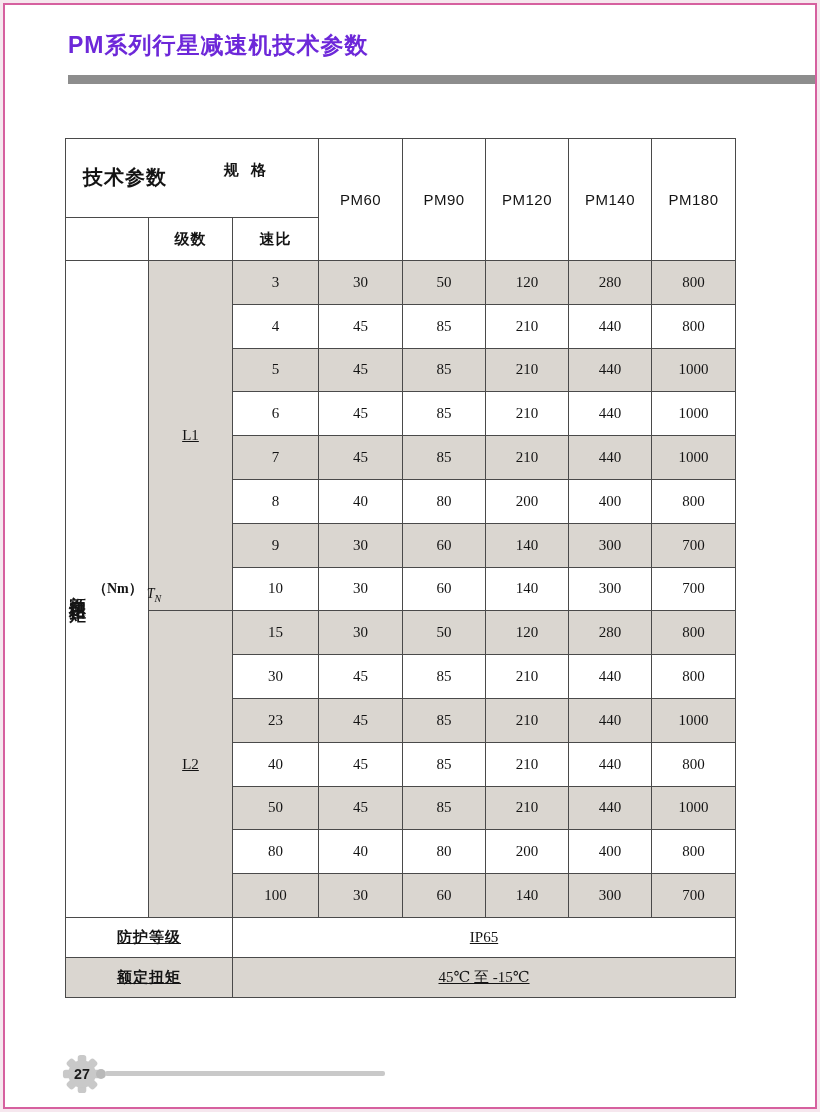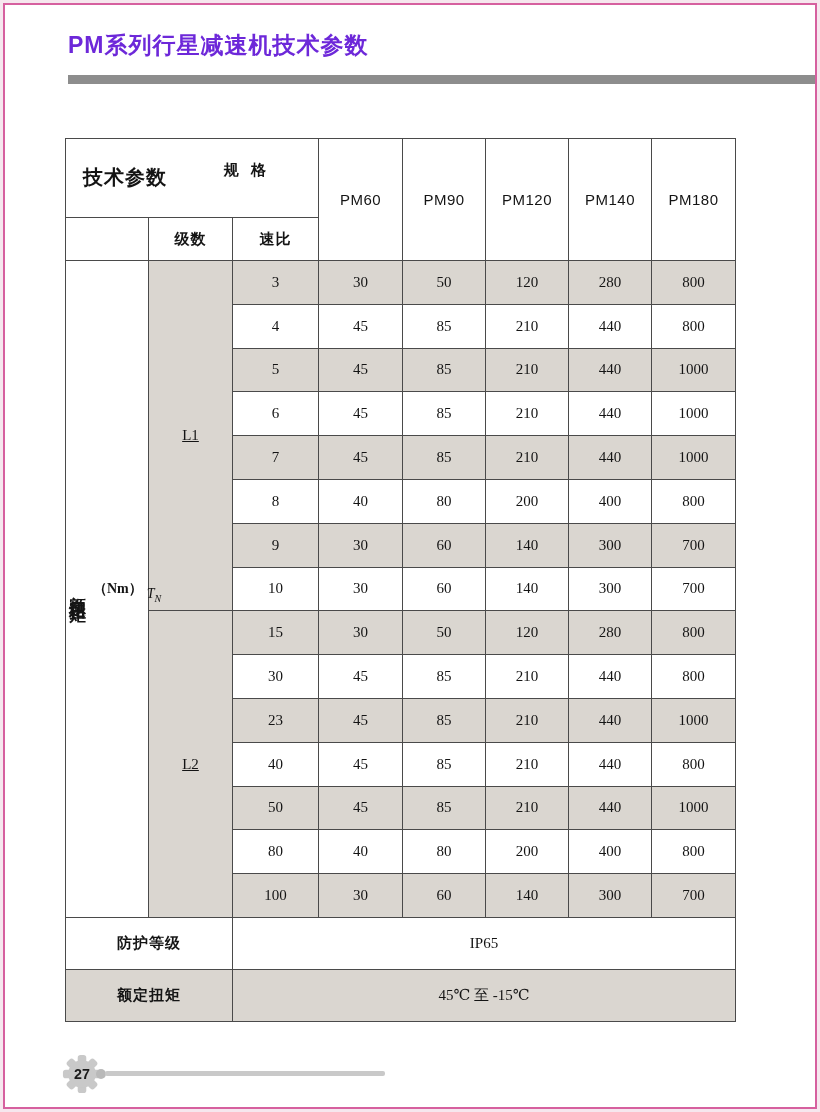--- a/index.html
+++ b/index.html
@@ -42,21 +42,21 @@
   table.spec td {
     border: 1px solid #4a4a4a;
     text-align: center;
     vertical-align: middle;
     font-size: 15px;
     background: #ffffff;
   }
   tr.h1 { height: 79px; }
   tr.h2 { height: 43px; }
   tbody tr { height: 43.8px; }
-  tfoot tr { height: 52px; }
+  tfoot tr { height: 40px; text-decoration: underline; }
 
   td.corner {
     position: relative;
     background:
       linear-gradient(to bottom right,
         transparent calc(50% - 0.7px),
         #4a4a4a calc(50% - 0.7px),
         #4a4a4a calc(50% + 0.7px),
         transparent calc(50% + 0.7px)) #fff;
   }

